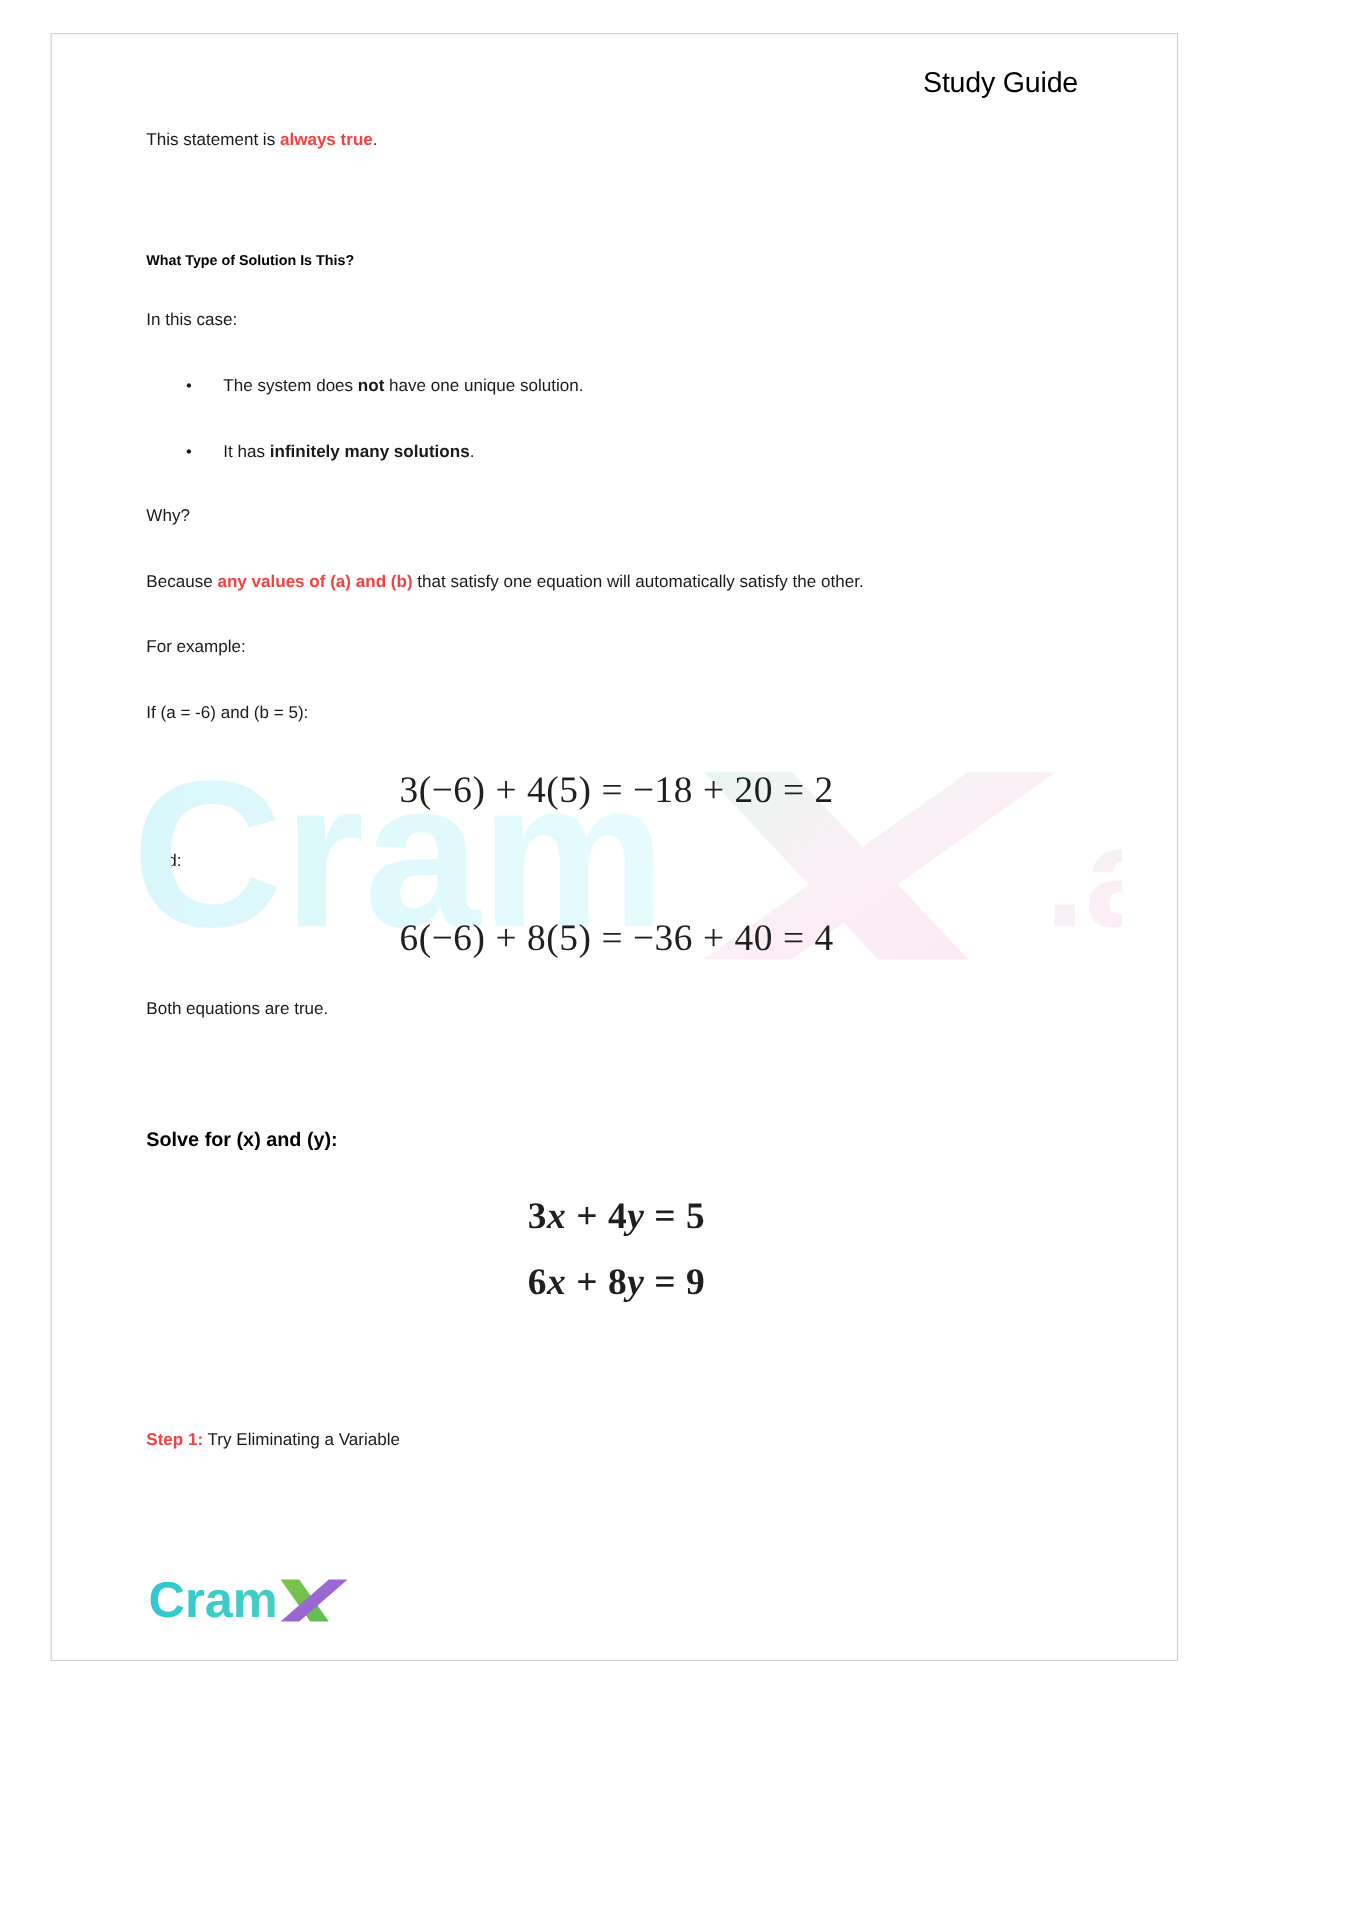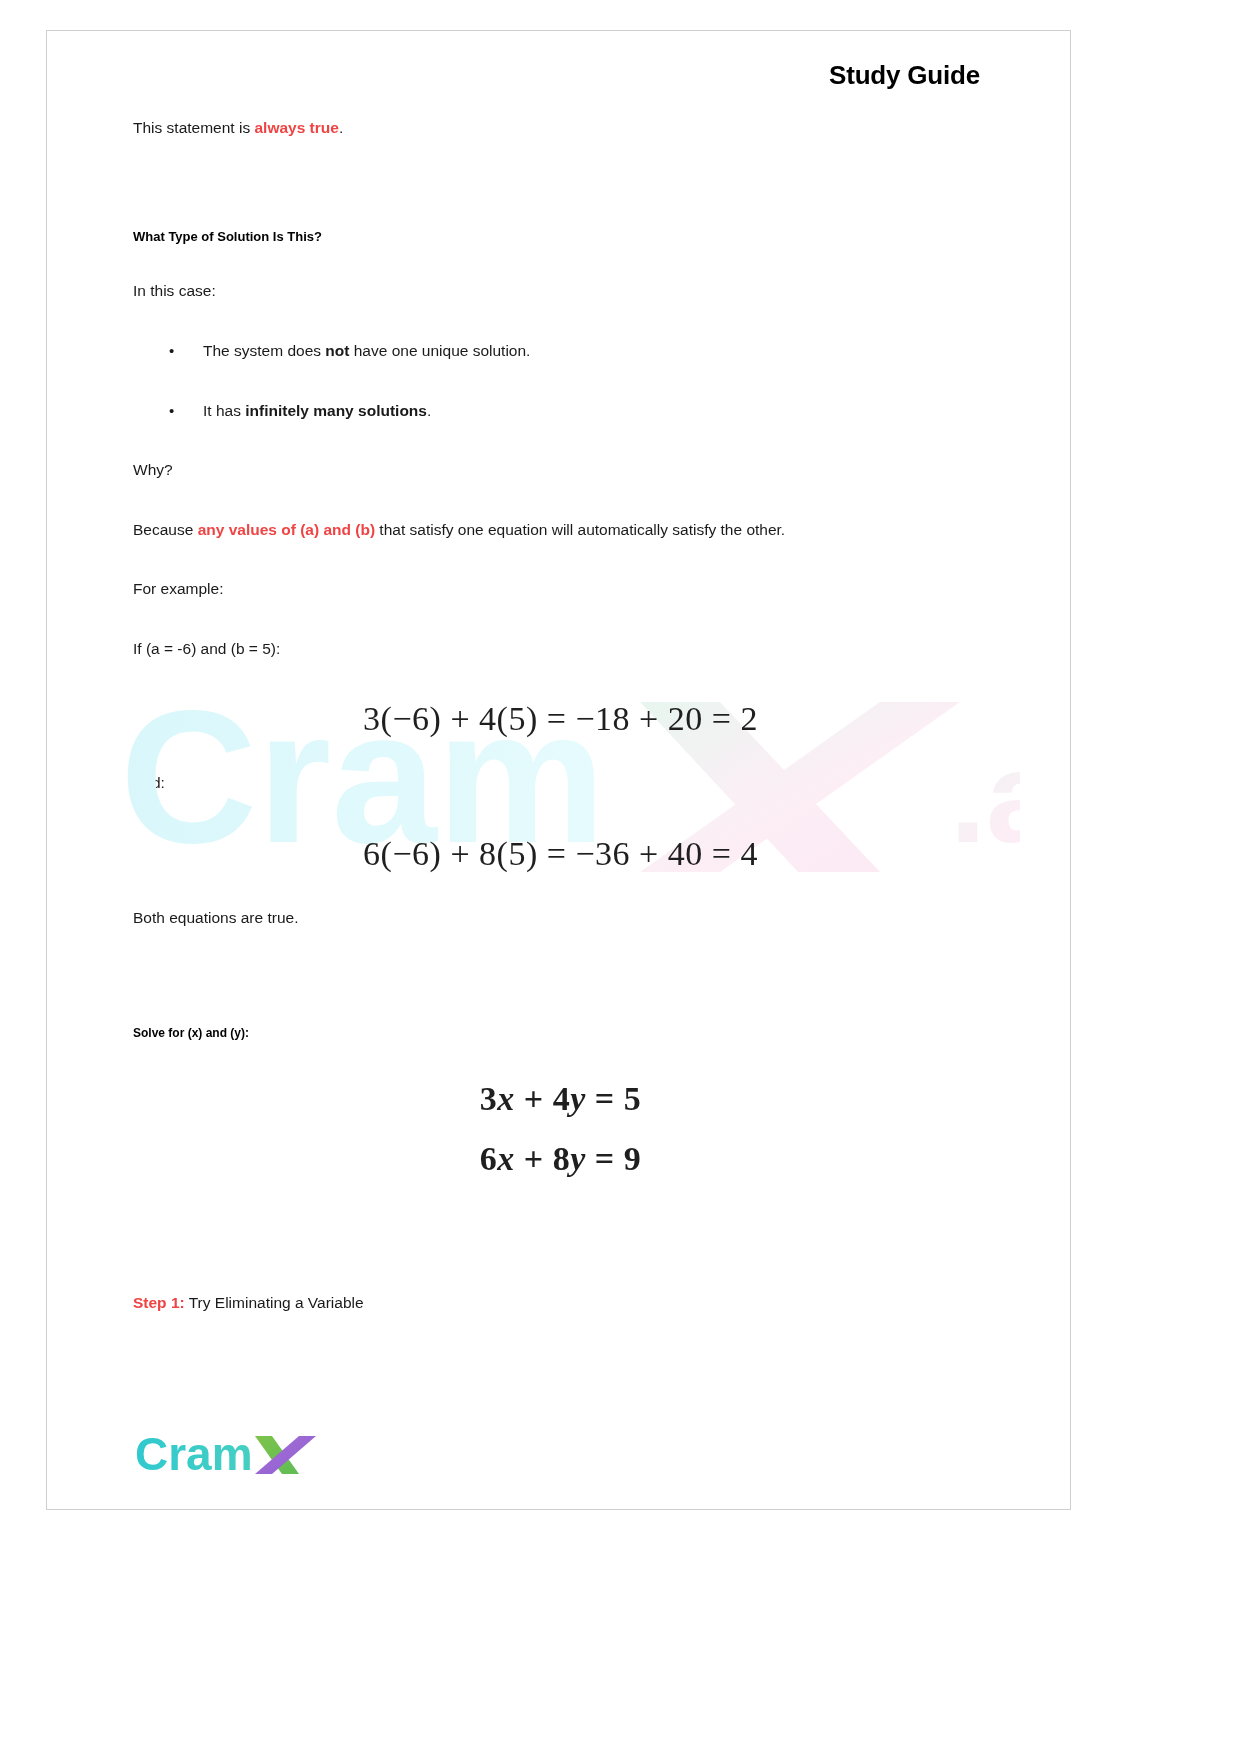--- a/index.html
+++ b/index.html
@@ -28,21 +28,21 @@
   .content {
     position: absolute;
     left: 133px;
     top: 60px;
     width: 855px;
   }
   
   .doc-header {
     text-align: right;
     font-size: 26px;
-    font-weight: bold;
+    font-weight: normal;
     color: #000000;
     letter-spacing: -0.2px;
     padding-right: 8px;
     margin-bottom: 26px;
   }
   
   .para {
     font-size: 15.5px;
     color: #1a1a1a;
     line-height: 1.45;
@@ -91,21 +91,21 @@
   .math-line { margin: 0 0 22px 0; font-weight: bold; }
   .math-line:last-child { margin-bottom: 12px; }
   
   .example-head {
     font-size: 16px;
     font-weight: bold;
     color: #4a9b20;
     margin-bottom: 28px;
   }
   .solve-head {
-    font-size: 12px;
+    font-size: 18px;
     font-weight: bold;
     color: #000;
     margin-bottom: 30px;
   }
   
   .watermark {
     position: absolute;
     left: 120px;
     top: 672px;
     width: 900px;

